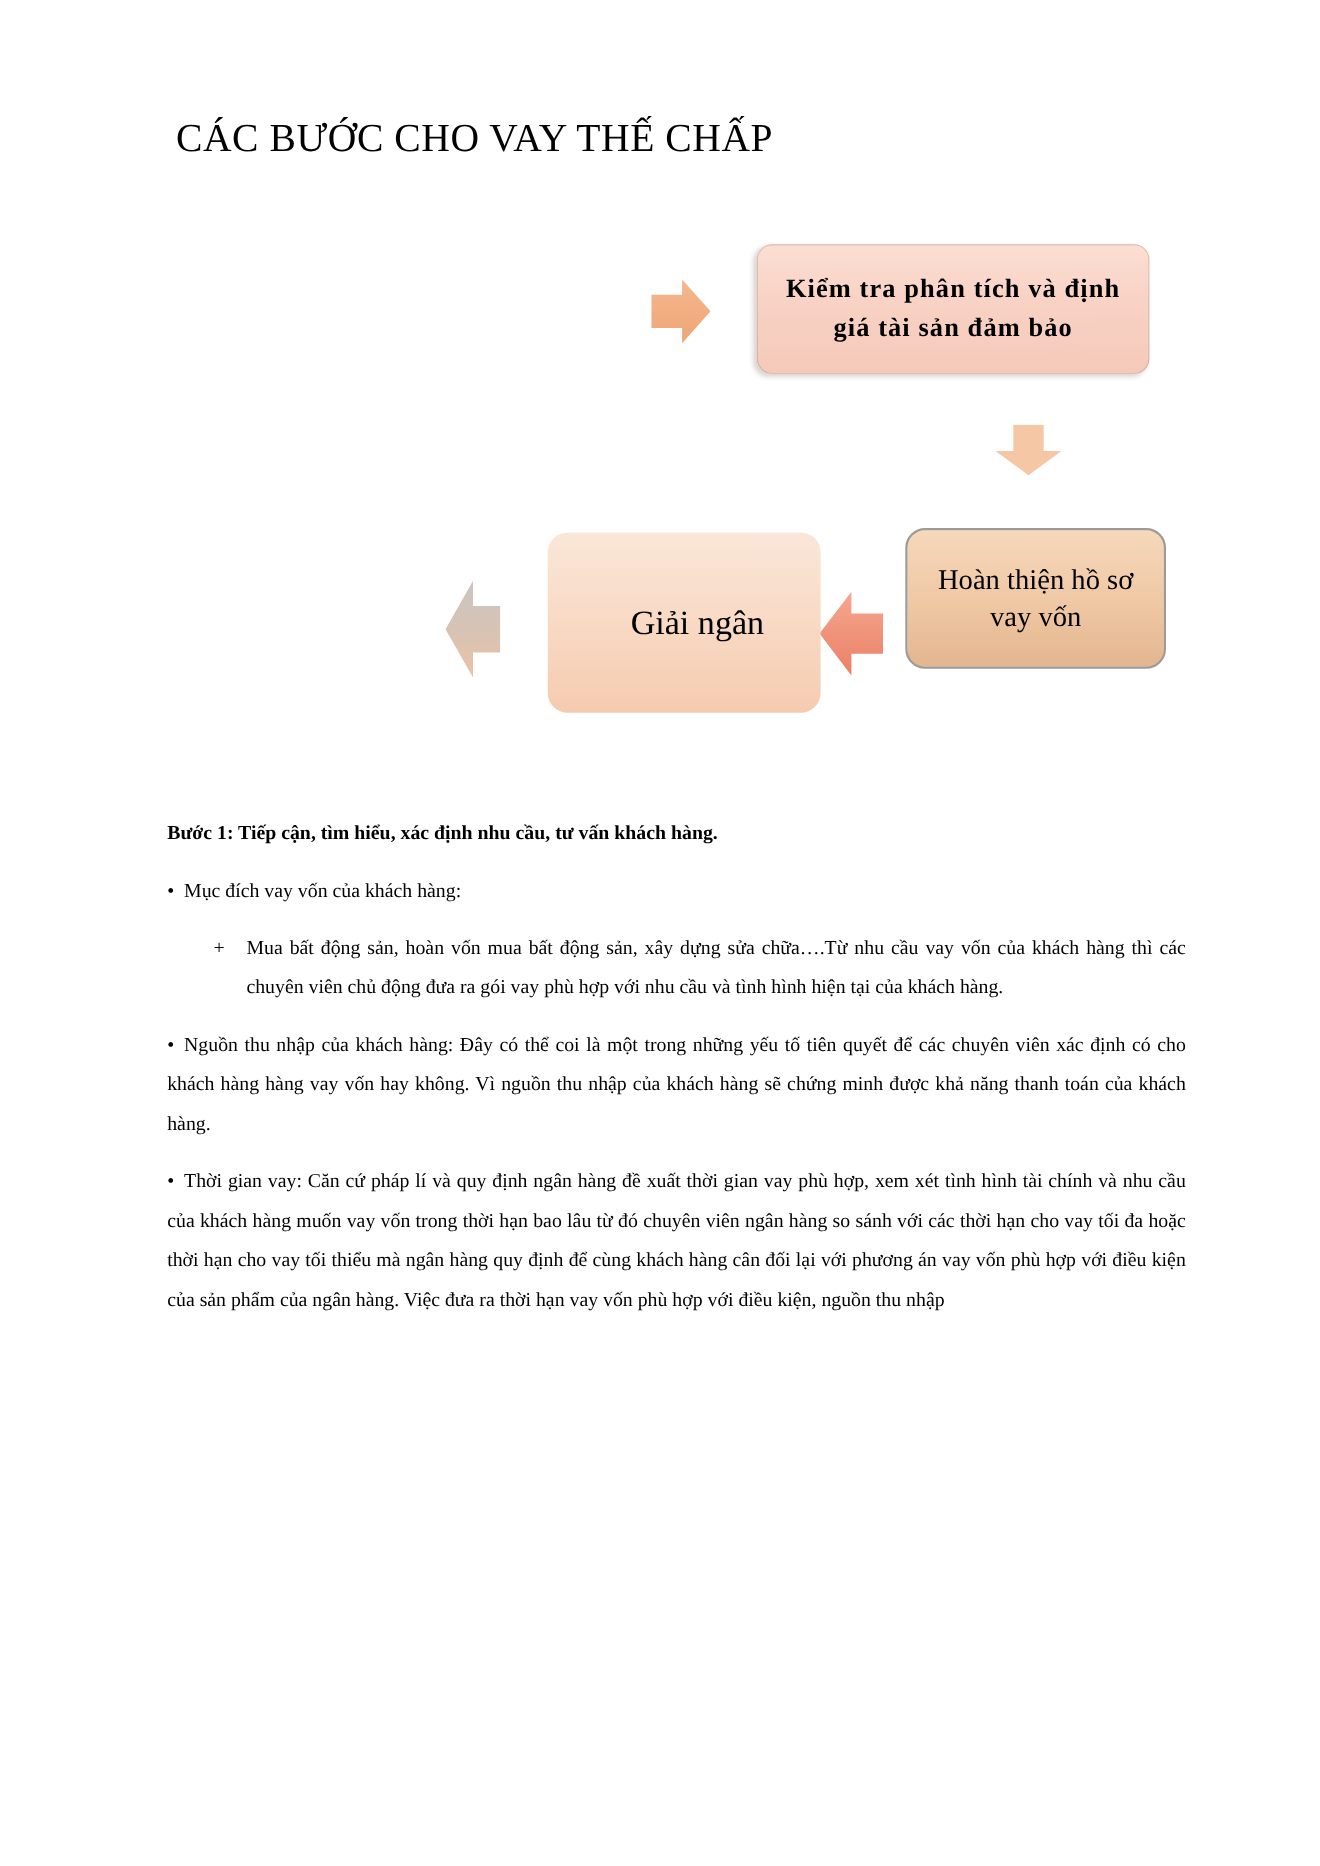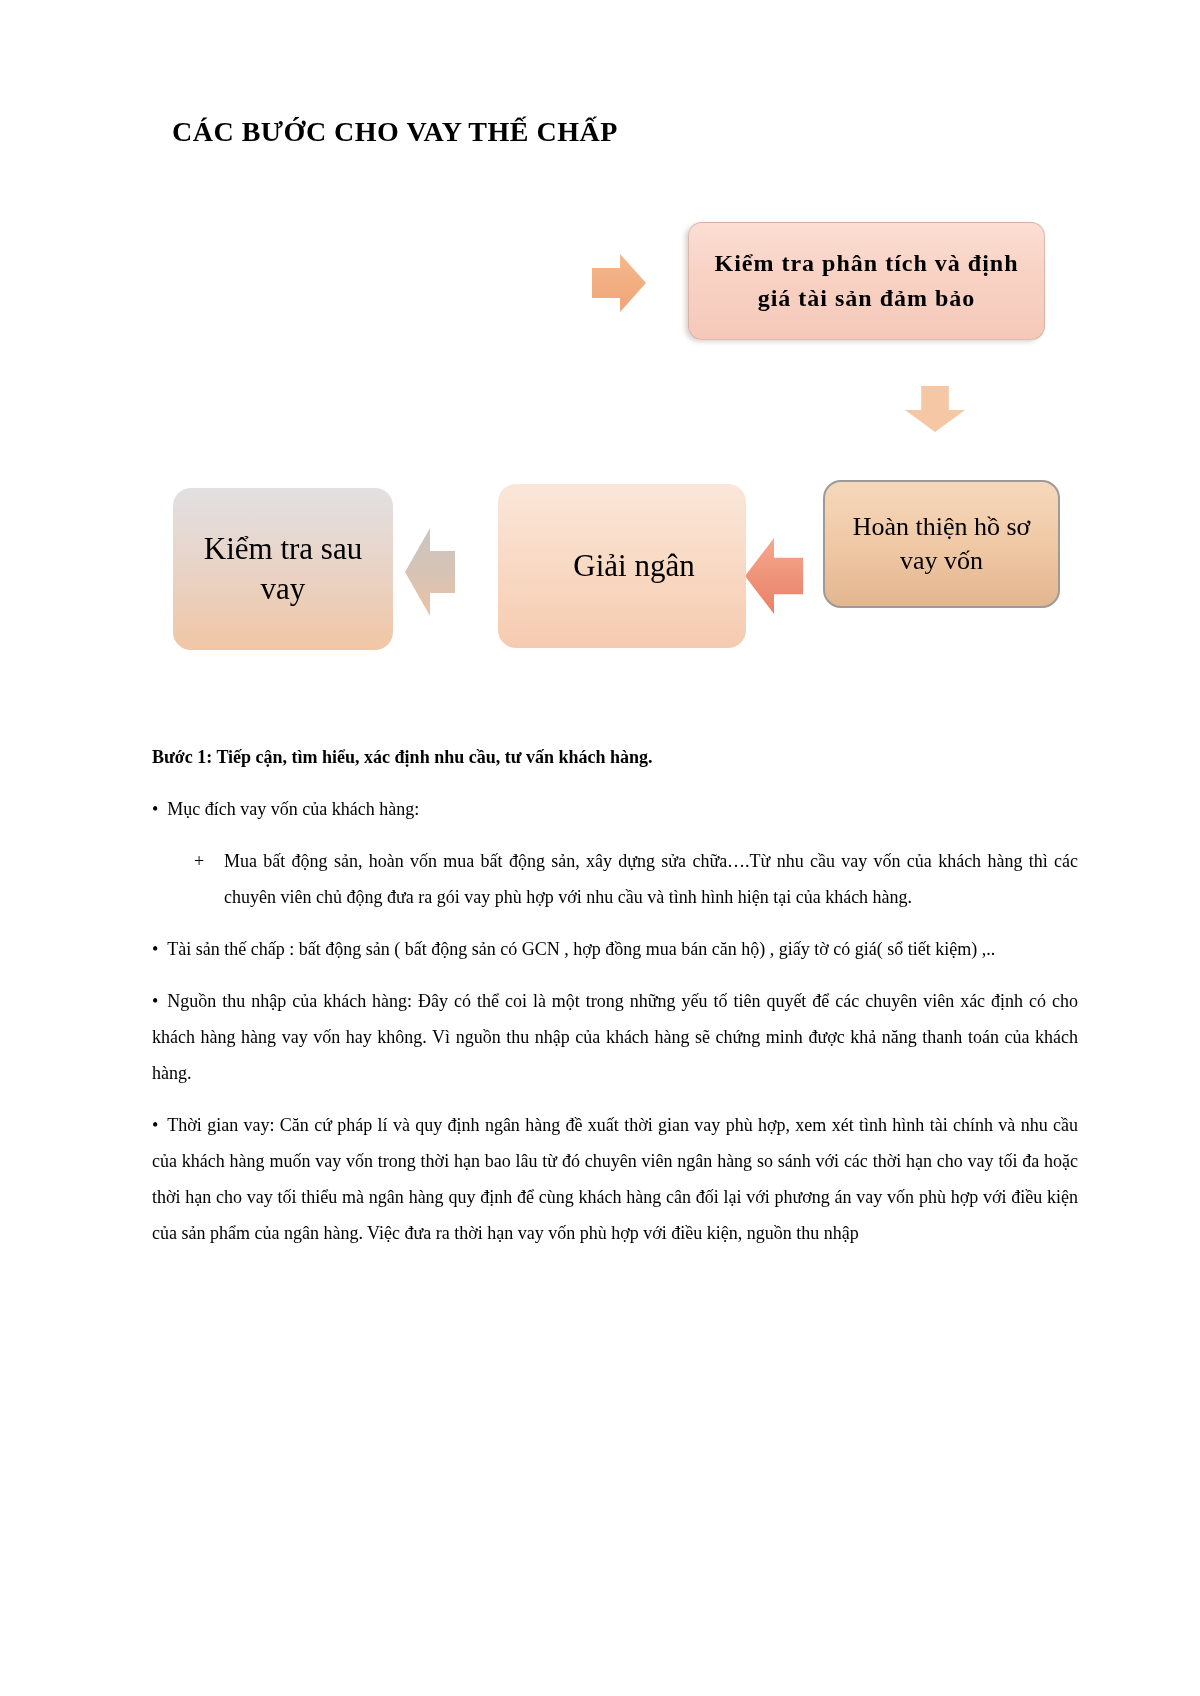--- a/index.html
+++ b/index.html
@@ -6,22 +6,22 @@
   .page{
     position:relative;
     width:1200px;height:1696px;
     background:#ffffff;
     font-family:"Liberation Serif","DejaVu Serif",serif;
     color:#000;
     overflow:hidden;
   }
   .doc-title{
     position:absolute;left:160px;top:104px;
-    font-size:28px;font-weight:bold;letter-spacing:.5px;
-    margin:12px;
+    font-size:36px;font-weight:normal;letter-spacing:.5px;
+    margin:0;
   }
   
   .flowchart{position:absolute;left:0;top:0;width:1200px;height:700px;}
   .fbox{
     position:absolute;display:flex;align-items:center;justify-content:center;
     text-align:center;box-sizing:border-box;
   }
   .fbox .lbl{display:block;padding:6px 14px;}
   .box-step1{
     left:187px;top:222px;width:361px;height:118px;border-radius:20px;
@@ -108,36 +108,32 @@
     </div>
 
     <div class="arrow arrow-left-salmon"></div>
 
     <div class="fbox box-step4">
       <span class="lbl">Giải ngân</span>
     </div>
 
     <div class="arrow arrow-left-gray"></div>
 
-    <div class="fbox box-step5">
-      <span class="lbl">Kiểm tra sau vay</span>
-    </div>
 
   </div>
 
   <div class="content">
 
     <p class="heading">Bước 1: Tiếp cận, tìm hiểu, xác định nhu cầu, tư vấn khách hàng.</p>
 
 
     <p><span class="b-marker">•</span><span>Mục đích vay vốn của khách hàng:</span></p>
 
     <p class="sub-item"><span class="plus-marker">+</span><span>Mua bất động sản, hoàn vốn mua bất động sản, xây dựng sửa chữa….Từ nhu cầu vay vốn của khách hàng thì các chuyên viên chủ động đưa ra gói vay phù hợp với nhu cầu và tình hình hiện tại của khách hàng.</span></p>
 
-    <p><span class="b-marker">•</span><span>Tài sản thế chấp : bất động sản ( bất động sản có GCN , hợp đồng mua bán căn hộ) , giấy tờ có giá( sổ tiết kiệm) ,..</span></p>
 
     <p><span class="b-marker">•</span><span>Nguồn thu nhập của khách hàng: Đây có thể coi là một trong những yếu tố tiên quyết để các chuyên viên xác định có cho khách hàng hàng vay vốn hay không. Vì nguồn thu nhập của khách hàng sẽ chứng minh được khả năng thanh toán của khách hàng.</span></p>
 
     <p><span class="b-marker">•</span><span>Thời gian vay: Căn cứ pháp lí và quy định ngân hàng đề xuất thời gian vay phù hợp, xem xét tình hình tài chính và nhu cầu của khách hàng muốn vay vốn trong thời hạn bao lâu từ đó chuyên viên ngân hàng so sánh với các thời hạn cho vay tối đa hoặc thời hạn cho vay tối thiểu mà ngân hàng quy định để cùng khách hàng cân đối lại với phương án vay vốn phù hợp với điều kiện của sản phẩm của ngân hàng. Việc đưa ra thời hạn vay vốn phù hợp với điều kiện, nguồn thu nhập</span></p>
 
   </div>
 
 </div>
 
 </body></html>

